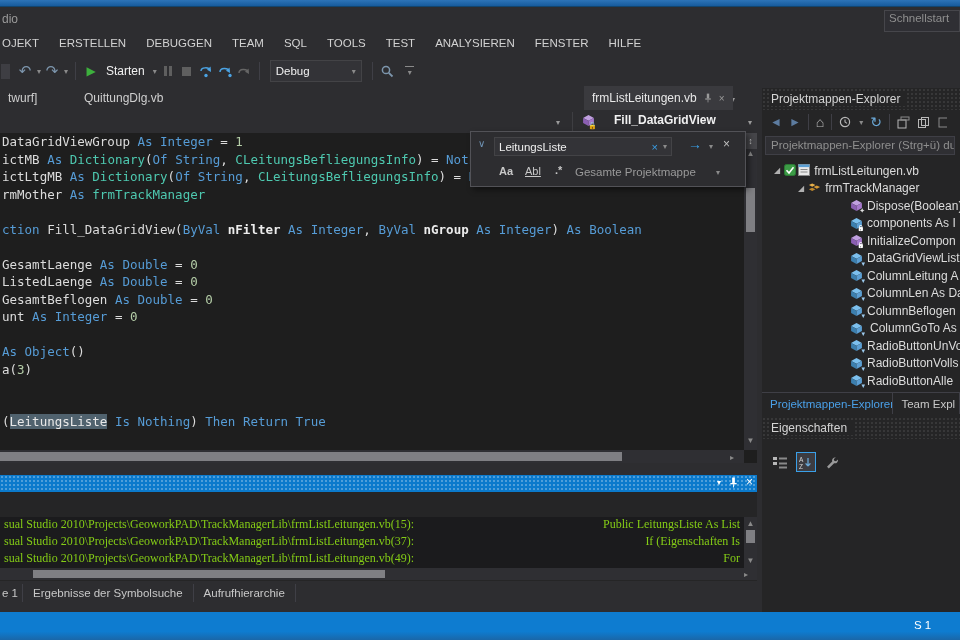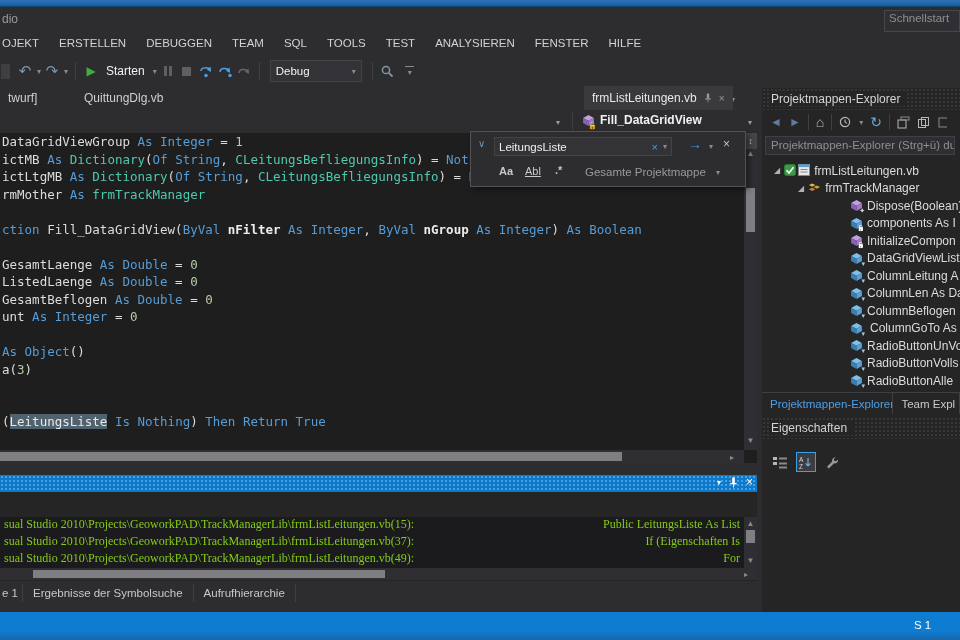--- a/index.html
+++ b/index.html
@@ -34,21 +34,21 @@
   .overflow-btn .bar{width:9px;height:1px;background:#8a8a8a;margin-bottom:1px;}
   
   .tabbar{left:8px;top:86px;width:757px;height:24px;}
   .doc-tab{position:absolute;top:0;height:24px;display:flex;align-items:center;font-size:12px;color:#cfcfcf;white-space:nowrap;}
   .doc-tab.active{background:#3a3a3e;color:#e8e8e8;padding:0 8px;gap:7px;}
   .tab-ico{color:#9a9a9a;font-size:10px;}
   
   .navbar{left:0;top:110px;width:757px;height:23px;}
   .nav-sep{left:572px;top:2px;width:1px;height:19px;background:#3e3e42;}
   .nav-caret{font-size:8px;color:#9a9a9a;}
-  .nav-member{left:582px;top:3px;display:flex;align-items:center;gap:5px;}
+  .nav-member{left:582px;top:3px;display:flex;align-items:center;gap:19px;}
   .nav-member .lbl{font-size:12px;font-weight:bold;color:#f1f1f1;}
   
   .editor{left:0;top:133px;width:757px;height:330px;background:#1e1e1e;}
   .code{position:absolute;left:2px;top:0;right:13px;bottom:13px;overflow:hidden;}
   .cl{position:absolute;left:0;height:17.5px;line-height:17.5px;white-space:pre;
       font-family:"DejaVu Sans Mono",monospace;font-size:12.5px;color:#dcdcdc;}
   .tk-k{color:#569cd6;} .tk-ty{color:#4ec9b0;} .tk-n{color:#b5cea8;} .tk-p{color:#dcdcdc;}
   .tk-b{color:#ececec;font-weight:bold;} .tk-sel{color:#e8e8e8;background:#50626e;}
   .vscroll{position:absolute;right:0;top:0;width:13px;height:317px;background:#2f2f33;}
   .hscroll{position:absolute;left:0;bottom:0;width:744px;height:13px;background:#2f2f33;}
@@ -270,21 +270,21 @@
       <span class="q">LeitungsListe</span>
       <span class="blue" style="font-size:11px;margin:0 4px;">×</span>
       <span class="caret">▾</span>
     </div>
     <span class="abs find-next">→</span>
     <span class="abs caret" style="left:237px;top:10px;">▾</span>
     <span class="abs" style="left:252px;top:5px;color:#c0c0c0;font-size:12px;">×</span>
     <span class="find-opt" style="left:28px;top:33px;font-weight:bold;">Aa</span>
     <span class="find-opt" style="left:54px;top:33px;text-decoration:underline;">Abl</span>
     <span class="find-opt" style="left:84px;top:32px;font-weight:bold;">.*</span>
-    <span class="abs scope" style="left:114px;top:34px;">Gesamte Projektmappe</span>
+    <span class="abs scope" style="left:104px;top:34px;">Gesamte Projektmappe</span>
     <span class="abs caret" style="left:244px;top:36px;">▾</span>
   </div>
 
   <div class="abs bluebar">
     <div class="btns">
       <span style="font-size:8px;">▾</span>
       <svg width="9" height="11" viewBox="0 0 10 12">
         <rect x="3.5" y="0.5" width="3" height="6" fill="#fff"></rect>
           <rect x="1.5" y="6.5" width="7" height="1.5" fill="#fff"></rect>
           <rect x="4.5" y="8" width="1" height="3.5" fill="#fff"></rect>

